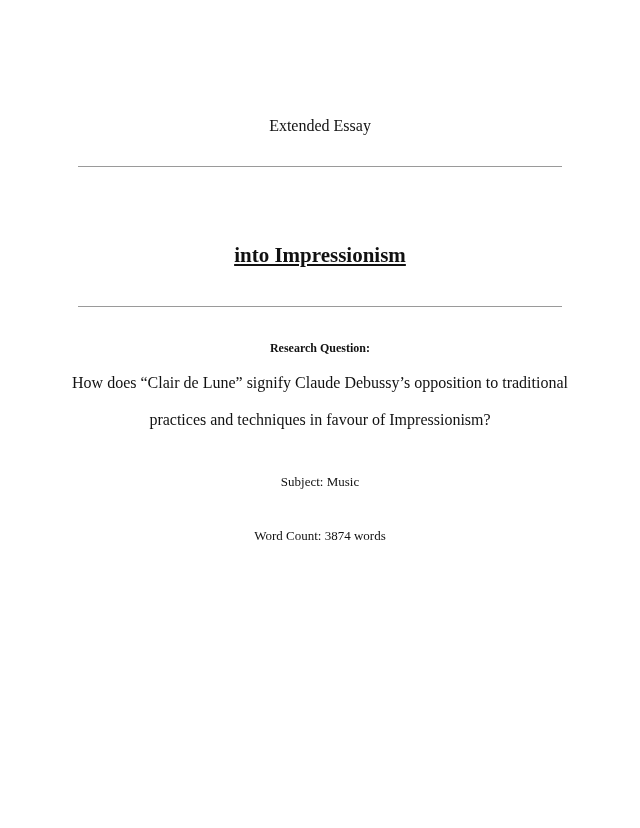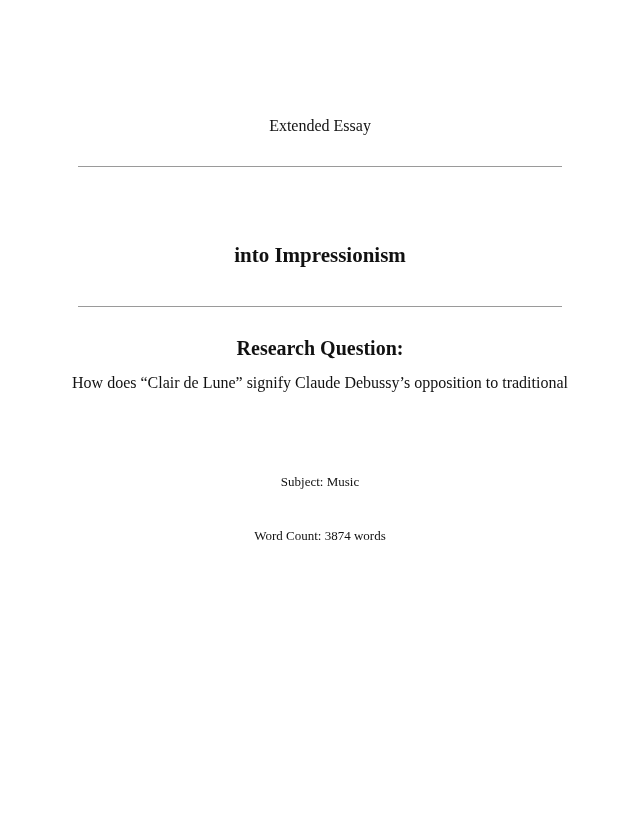--- a/index.html
+++ b/index.html
@@ -42,25 +42,25 @@
       border-top: 1px solid #9a9a9a;
     }
     .rule-top { top: 166px; }
     .rule-bottom { top: 306px; }
     .title-line {
       font-weight: bold;
       font-size: 21px;
       line-height: 26px;
     }
     .title-line-1 { top: 195px; }
-    .title-line-2 { top: 242px; }
+    .title-line-2 { top: 242px; text-decoration: underline; }
     .rq-heading {
       top: 338px;
       font-weight: bold;
-      font-size: 20px;
+      font-size: 12px;
       line-height: 20px;
     }
     .rq-text {
       font-size: 16px;
       line-height: 20px;
     }
     .rq-line-1 { top: 373px; }
     .rq-line-2 { top: 410px; }
     .meta {
       font-size: 13px;
@@ -79,20 +79,21 @@
 
   <div class="rule rule-top"></div>
 
   <div class="centered title-line title-line-2">into Impressionism</div>
 
   <div class="rule rule-bottom"></div>
 
   <div class="centered rq-heading">Research Question:</div>
 
   <div class="centered rq-text rq-line-1">How does “Clair de Lune” signify Claude Debussy’s opposition to traditional</div>
+  <div class="centered rq-text rq-line-2">practices and techniques in favour of Impressionism?</div>
 
   <div class="centered meta meta-subject">
     <span class="label">Subject:</span>
     <span class="value">Music</span>
   </div>
 
   <div class="centered meta meta-wordcount">
     <span class="label">Word Count:</span>
     <span class="value">3874 words</span>
   </div>

